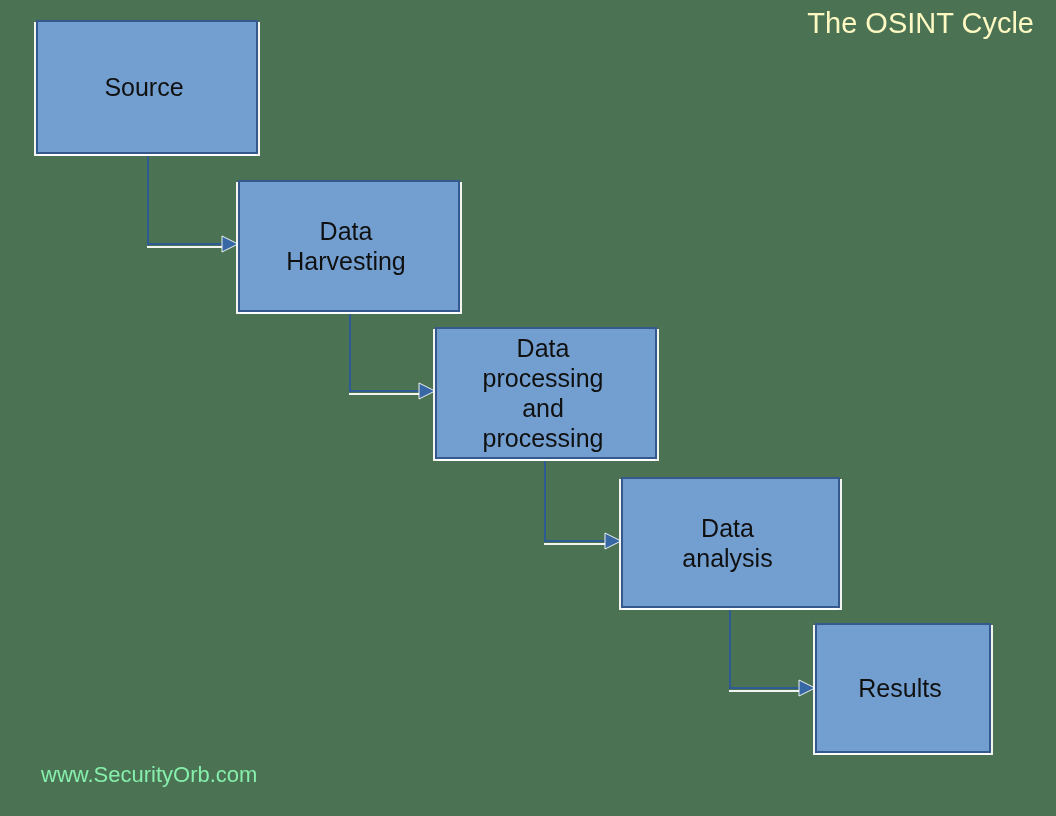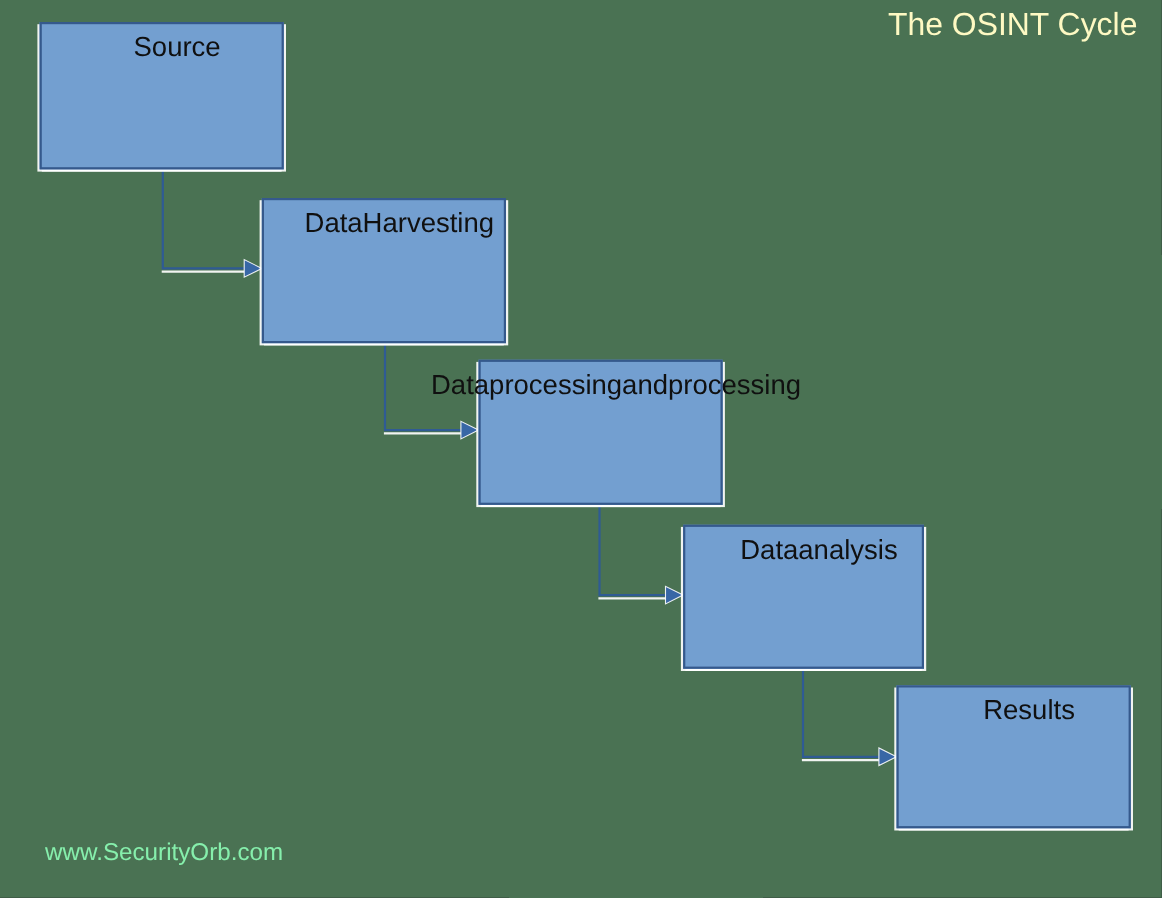--- a/index.html
+++ b/index.html
@@ -23,26 +23,27 @@
     position:absolute;left:0;top:0;width:1056px;height:816px;
     pointer-events:none;
   }
   .step{
     position:absolute;
     box-sizing:border-box;
     background:var(--box-fill);
     border:2px solid var(--box-border);
     box-shadow:-2px 2px 0 var(--hl), 2px 2px 0 var(--hl);
     display:flex;
-    flex-direction:row;
+    flex-direction:column;
     justify-content:center;
-    padding:6px 30px 6px 58px;
+    padding:6px 30px 6px 24px;
     color:var(--ink);
     font-size:25px;
     line-height:30px;
+    text-align:center;
   }
   .step-line{white-space:nowrap;}
   .diagram-title{
     position:absolute;
     top:6px;right:22px;
     font-size:29px;
     line-height:34px;
     color:#fef9c3;
   }
   .watermark{
@@ -90,19 +91,19 @@
       <div class="step" style="left: 435px; top: 327px; width: 222px; height: 132px;">
         <div class="step-line">Data</div>
         <div class="step-line">processing</div>
         <div class="step-line">and</div>
         <div class="step-line">processing</div>
       </div>
       <div class="step" style="left: 621px; top: 477px; width: 219px; height: 131px;">
         <div class="step-line">Data</div>
         <div class="step-line">analysis</div>
       </div>
-      <div class="step" style="left: 815px; top: 623px; width: 213px; height: 130px;">
+      <div class="step" style="left: 815px; top: 623px; width: 176px; height: 130px;">
         <div class="step-line">Results</div>
       </div>
     </div>
   <div class="diagram-title">The OSINT Cycle</div>
   <div class="watermark">www.SecurityOrb.com</div>
 </div>
 
 </body></html>

